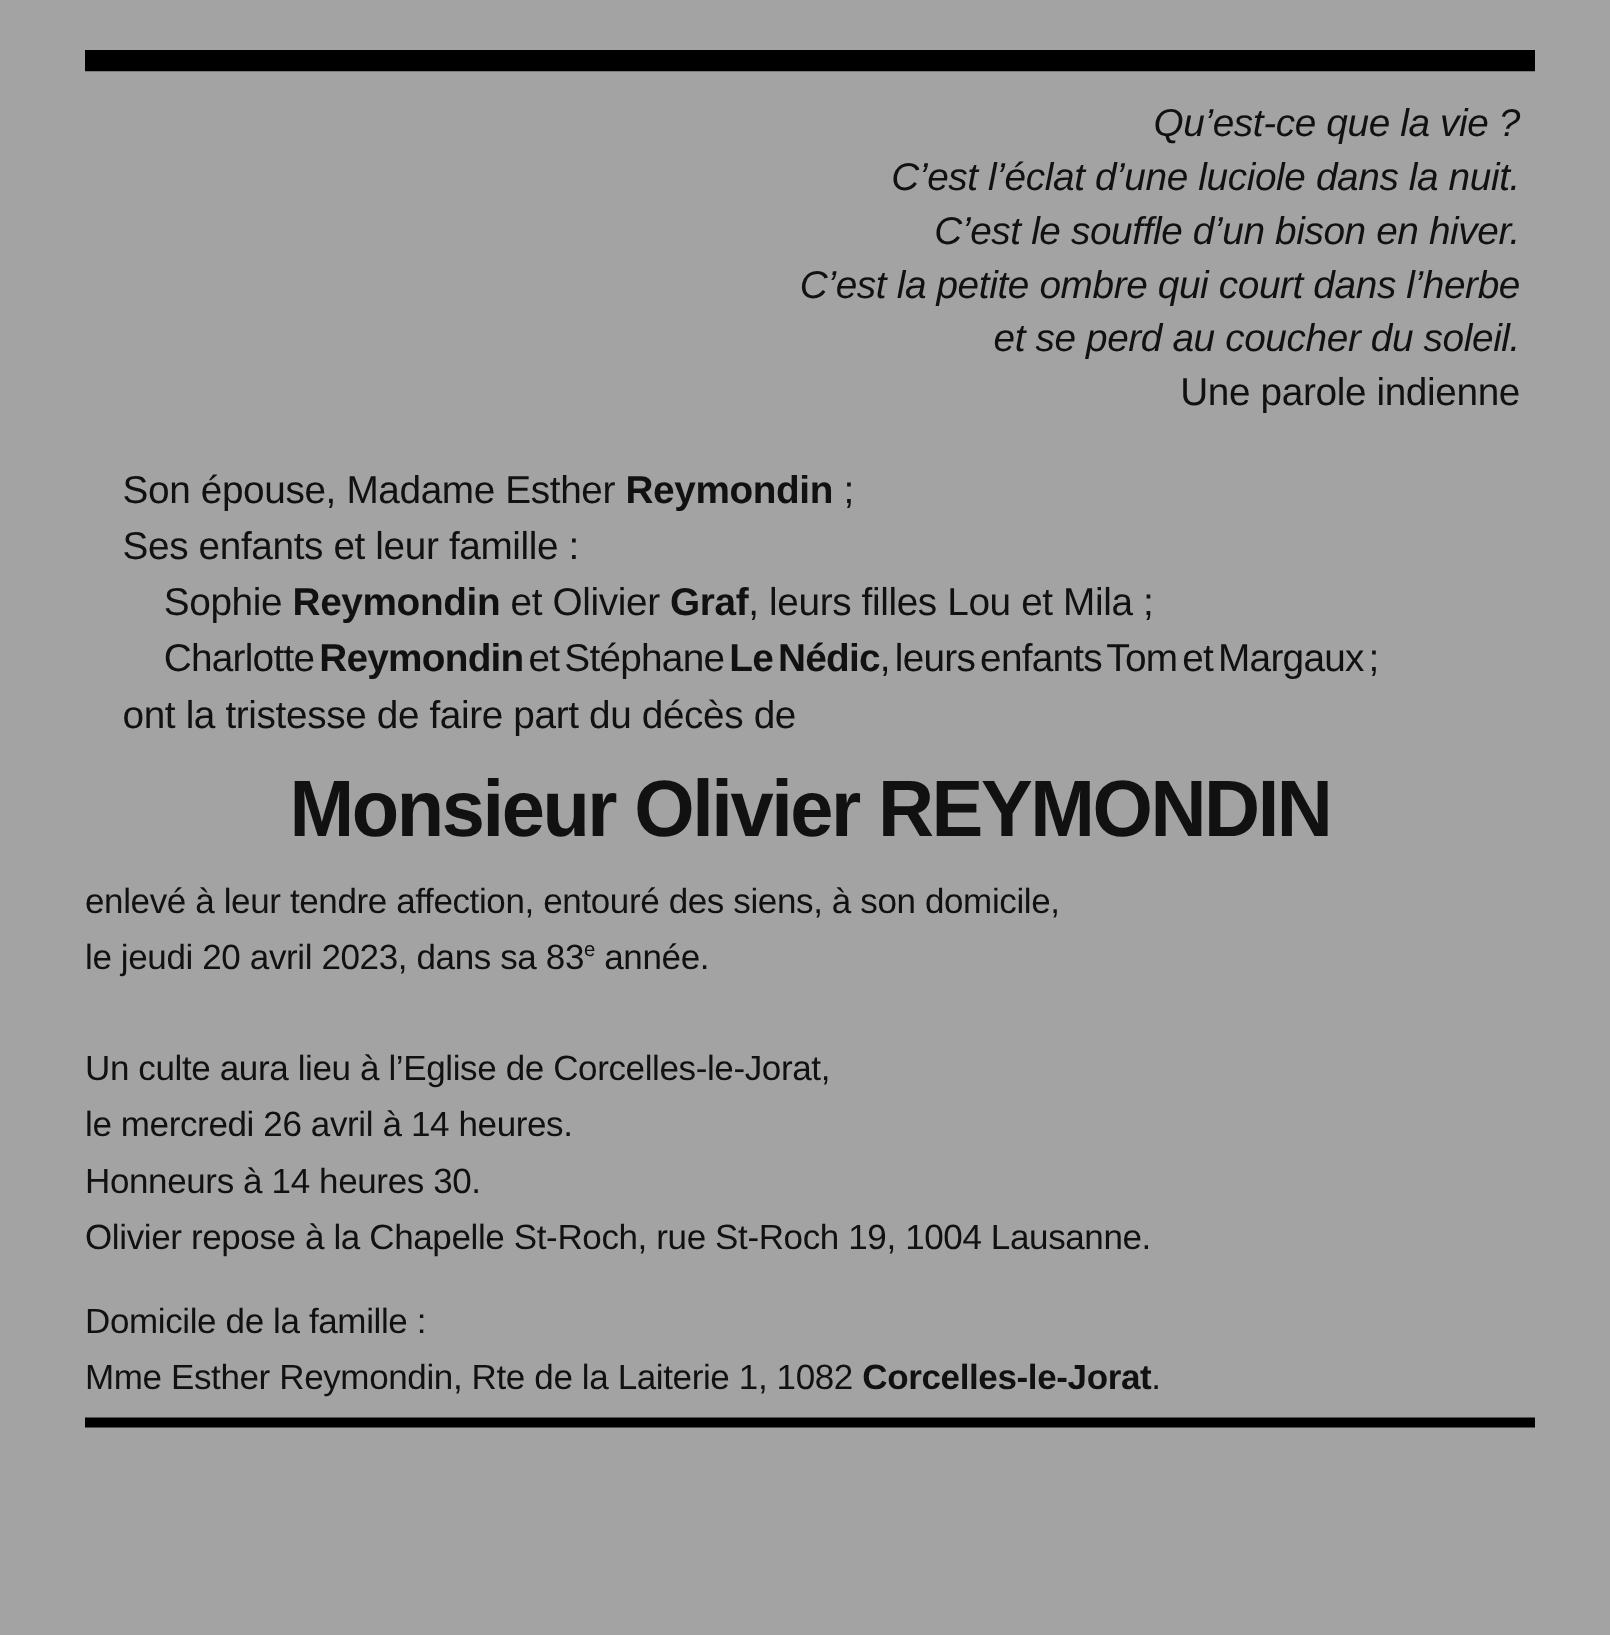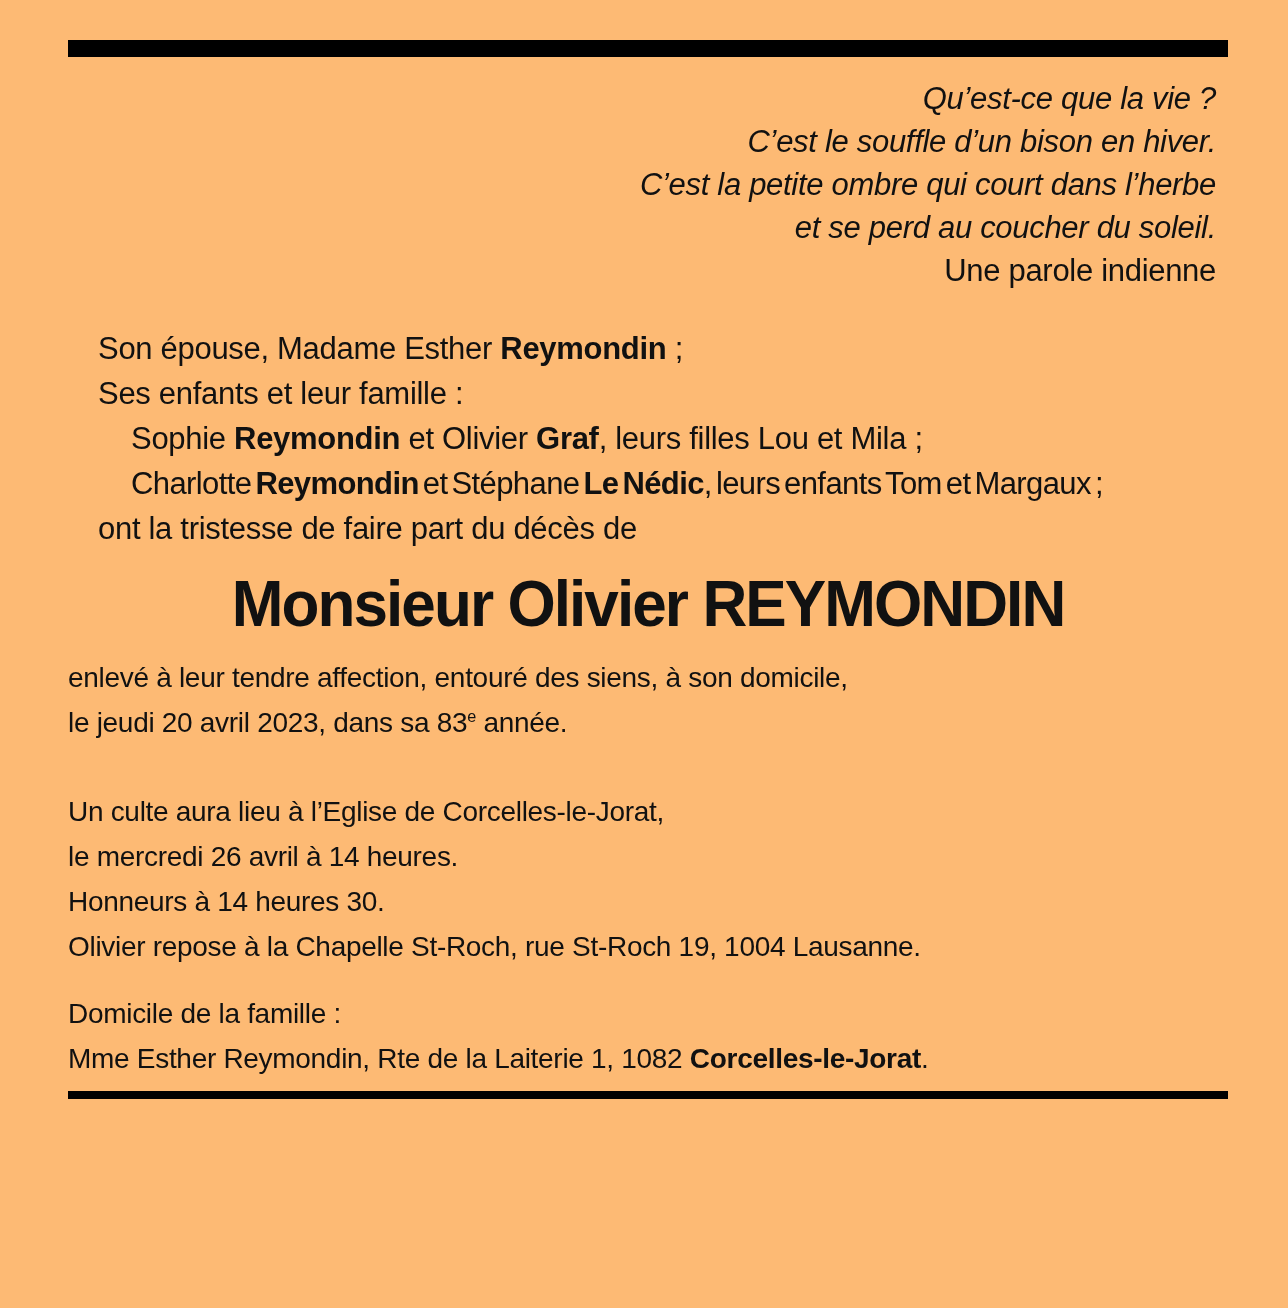--- a/index.html
+++ b/index.html
@@ -6,21 +6,21 @@
     margin: 0;
     padding: 0;
     background: #ffffff;
   }
   .page {
     position: relative;
     width: 1288px;
     height: 1308px;
     box-sizing: border-box;
     padding: 40px 60px 0 68px;
-    background: #fdba74;
+    background: #a3a3a3;
     color: #111111;
     font-family: "Liberation Sans", sans-serif;
     letter-spacing: -0.3px;
     overflow: hidden;
   }
   .rule {
     background: #000000;
     width: 100%;
   }
   .rule-top { height: 17px; }
@@ -80,20 +80,21 @@
 </style>
 </head>
 <body>
 
 <div class="page">
 
   <div class="rule rule-top"></div>
 
   <div class="poem">
     <div class="line">Qu’est-ce que la vie ?</div>
+    <div class="line">C’est l’éclat d’une luciole dans la nuit.</div>
     <div class="line">C’est le souffle d’un bison en hiver.</div>
     <div class="line">C’est la petite ombre qui court dans l’herbe</div>
     <div class="line">et se perd au coucher du soleil.</div>
     <div class="line attribution">Une parole indienne</div>
   </div>
 
   <div class="family">
     <div class="line"><span>Son épouse, Madame Esther </span><span class="b">Reymondin</span><span> ;</span></div>
     <div class="line"><span>Ses enfants et leur famille :</span></div>
     <div class="line indent"><span>Sophie </span><span class="b">Reymondin</span><span> et Olivier </span><span class="b">Graf</span><span>, leurs filles Lou et Mila ;</span></div>

